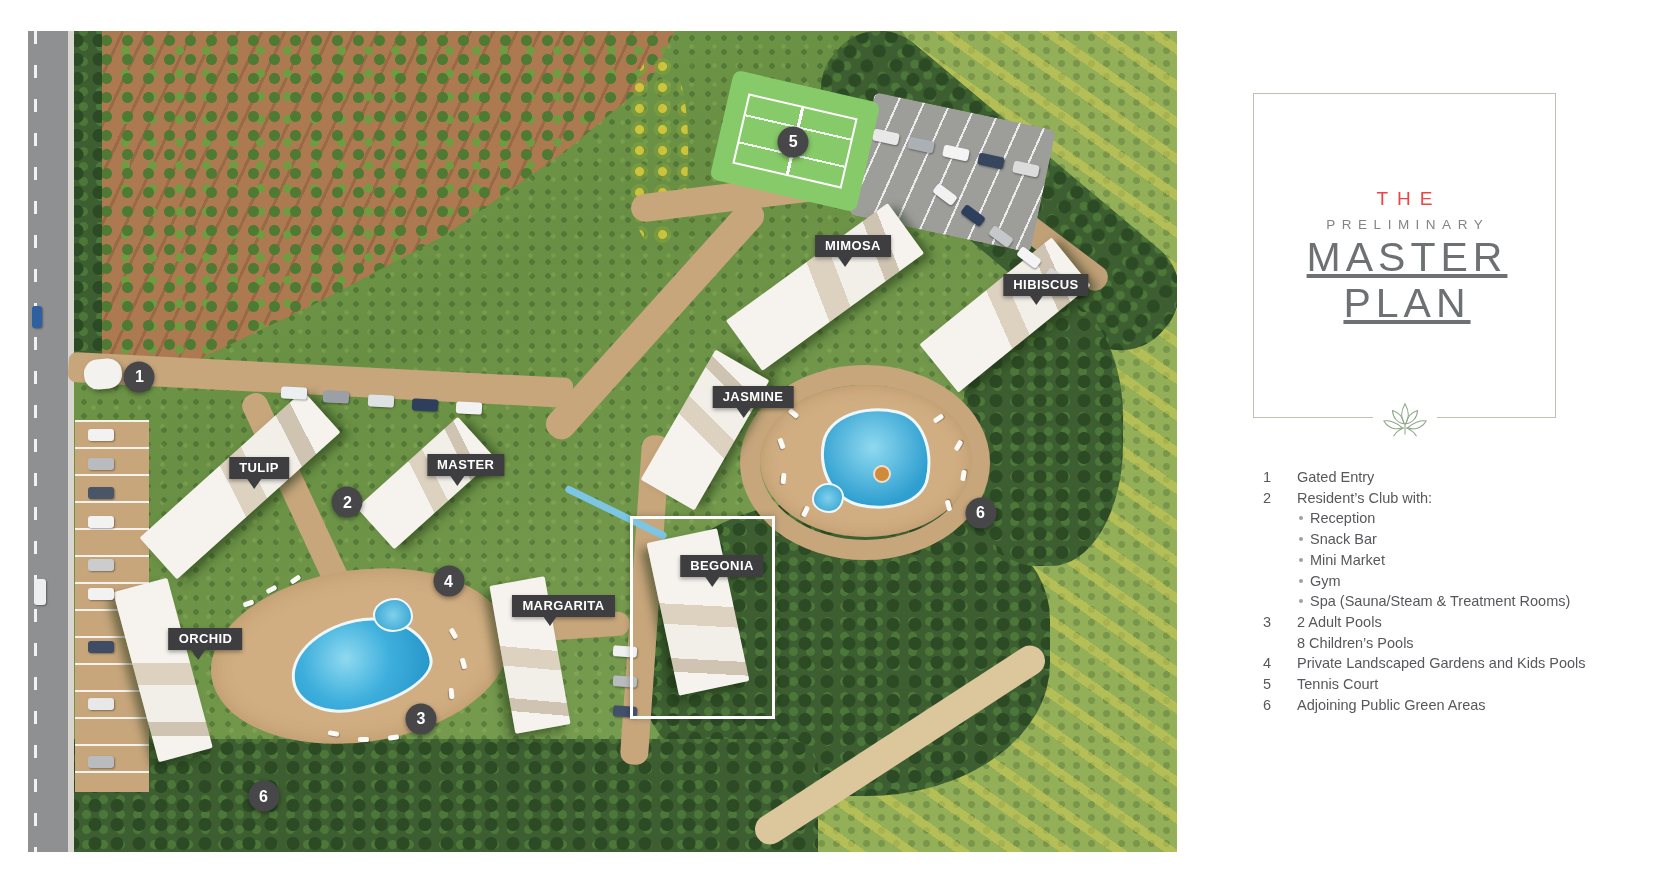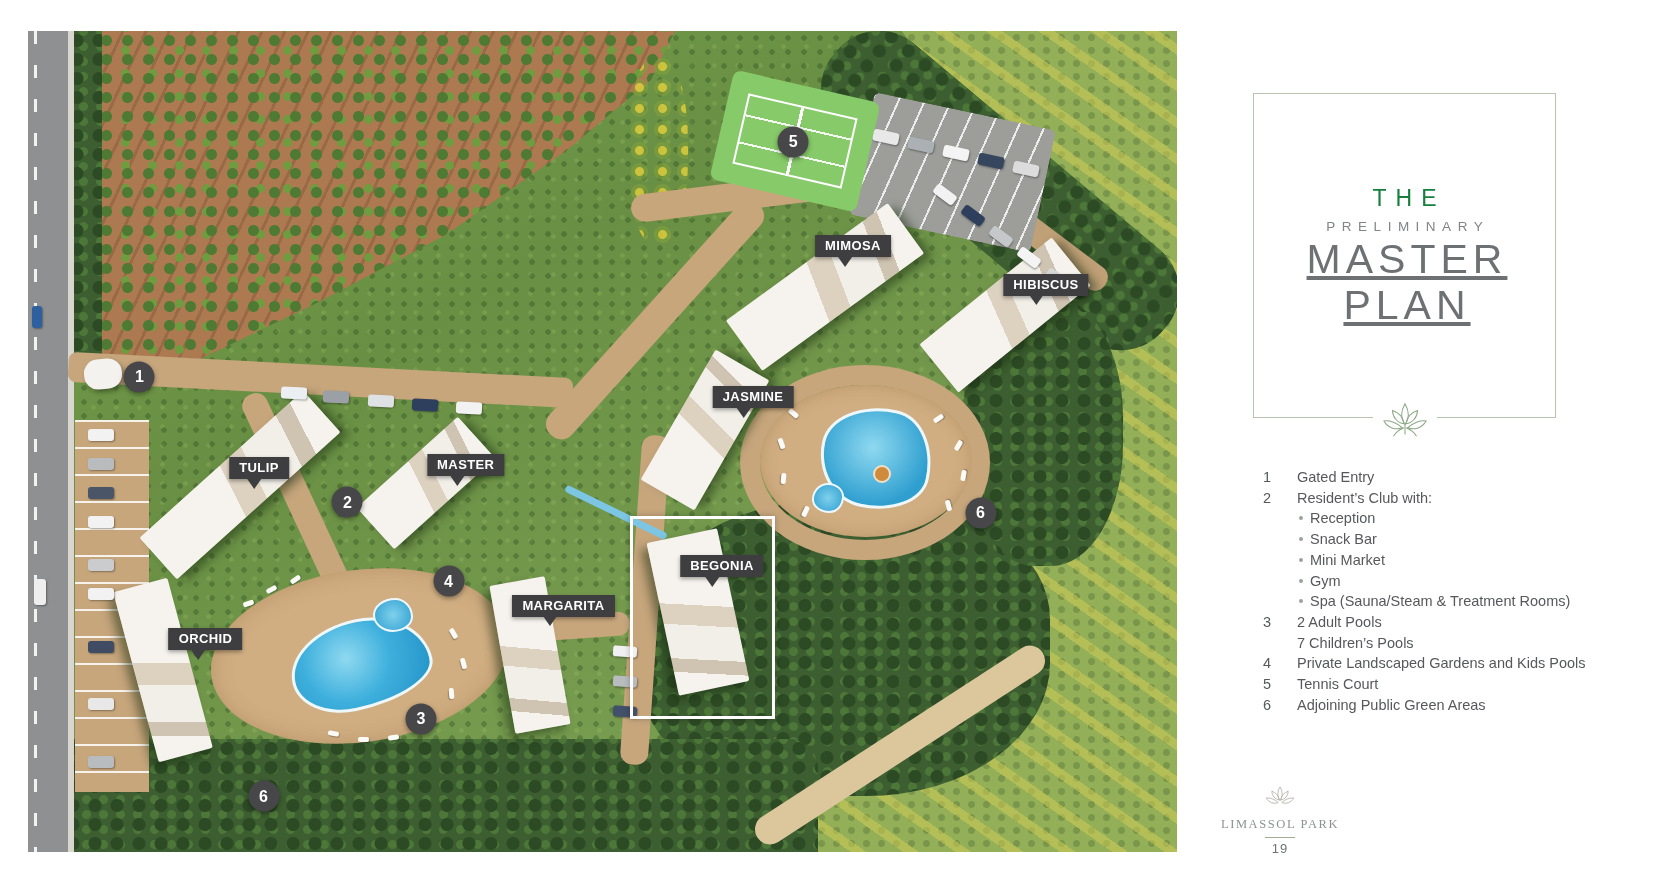--- a/index.html
+++ b/index.html
@@ -29,21 +29,21 @@
      box-shadow:0 2px 4px rgba(0,0,0,.35);}
   .m-label::after{content:"";position:absolute;left:30%;top:99%;width:0;height:0;
      border:7px solid transparent;border-top:10px solid #3e3e40;}
   .m-marker{position:absolute;transform:translate(-50%,-50%);width:31px;height:31px;border-radius:50%;
      background:#47474a;color:#fff;font-size:16px;font-weight:bold;display:flex;align-items:center;
      justify-content:center;box-shadow:0 2px 5px rgba(0,0,0,.4);}
   
   .title-box{position:absolute;left:1253px;top:93px;width:303px;height:325px;border:1px solid #b9c3b2;
      box-sizing:border-box;display:flex;flex-direction:column;align-items:center;justify-content:center;
      text-align:center;color:#6e7173;}
-  .t-the{font-size:23px;letter-spacing:9px;text-indent:9px;color:#15803d;}
+  .t-the{font-size:19px;letter-spacing:9px;text-indent:9px;color:#ef4444;}
   .t-pre{font-size:13.5px;letter-spacing:6.5px;text-indent:6.5px;color:#82858７;color:#828587;margin-top:7px;}
   .t-big{font-size:41px;letter-spacing:5px;text-indent:5px;color:#6e7173;margin-top:5px;line-height:1.0;text-decoration:underline;}
   .box-leaf{position:absolute;left:50%;bottom:-21px;transform:translateX(-50%);background:#fff;
      padding:0 9px;color:#8da887;line-height:0;}
   .legend{position:absolute;left:1263px;top:467px;display:grid;grid-template-columns:34px 1fr;
      font-size:14.5px;line-height:20.7px;color:#57585b;white-space:nowrap;}
   .lg-num{color:#57585b;}
   .lg-dot{display:inline-block;width:4px;height:4px;border-radius:50%;background:#9aa49a;
      margin:0 7px 3px 2px;}
   .footer{position:absolute;left:1200px;top:786px;width:160px;text-align:center;color:#8e9193;}
@@ -233,38 +233,22 @@
       <div class="lg-line"><span class="lg-dot"></span>Snack Bar</div>
       <div class="lg-num"></div>
       <div class="lg-line"><span class="lg-dot"></span>Mini Market</div>
       <div class="lg-num"></div>
       <div class="lg-line"><span class="lg-dot"></span>Gym</div>
       <div class="lg-num"></div>
       <div class="lg-line"><span class="lg-dot"></span>Spa (Sauna/Steam &amp; Treatment Rooms)</div>
       <div class="lg-num">3</div>
       <div class="lg-line">2 Adult Pools</div>
       <div class="lg-num"></div>
-      <div class="lg-line">7 Children’s Pools</div>
+      <div class="lg-line">8 Children’s Pools</div>
       <div class="lg-num">4</div>
       <div class="lg-line">Private Landscaped Gardens and Kids Pools</div>
       <div class="lg-num">5</div>
       <div class="lg-line">Tennis Court</div>
       <div class="lg-num">6</div>
       <div class="lg-line">Adjoining Public Green Areas</div>
     </div>
 
-  <div class="footer">
-    <span class="leaf-sm">
-      <svg width="30" height="23" viewBox="0 0 48 36">
-          <g fill="none" stroke="currentColor" stroke-width="1.4">
-        <path d="M24 1 C28 8 29 16 24 23 C19 16 20 8 24 1 Z"></path>
-        <path d="M11 8 C17 10 22 15 23 22 C16 21 11 15 11 8 Z"></path>
-        <path d="M37 8 C31 10 26 15 25 22 C32 21 37 15 37 8 Z"></path>
-        <path d="M2 19 C8 18 16 21 21 26 C14 29 6 26 2 19 Z"></path>
-        <path d="M46 19 C40 18 32 21 27 26 C34 29 42 26 46 19 Z"></path>
-      </g>
-        </svg>
-    </span>
-    <div class="f-brand">LIMASSOL PARK</div>
-    <div class="f-rule"></div>
-    <div class="f-page">19</div>
-  </div>
 </div>
 
 </body></html>

